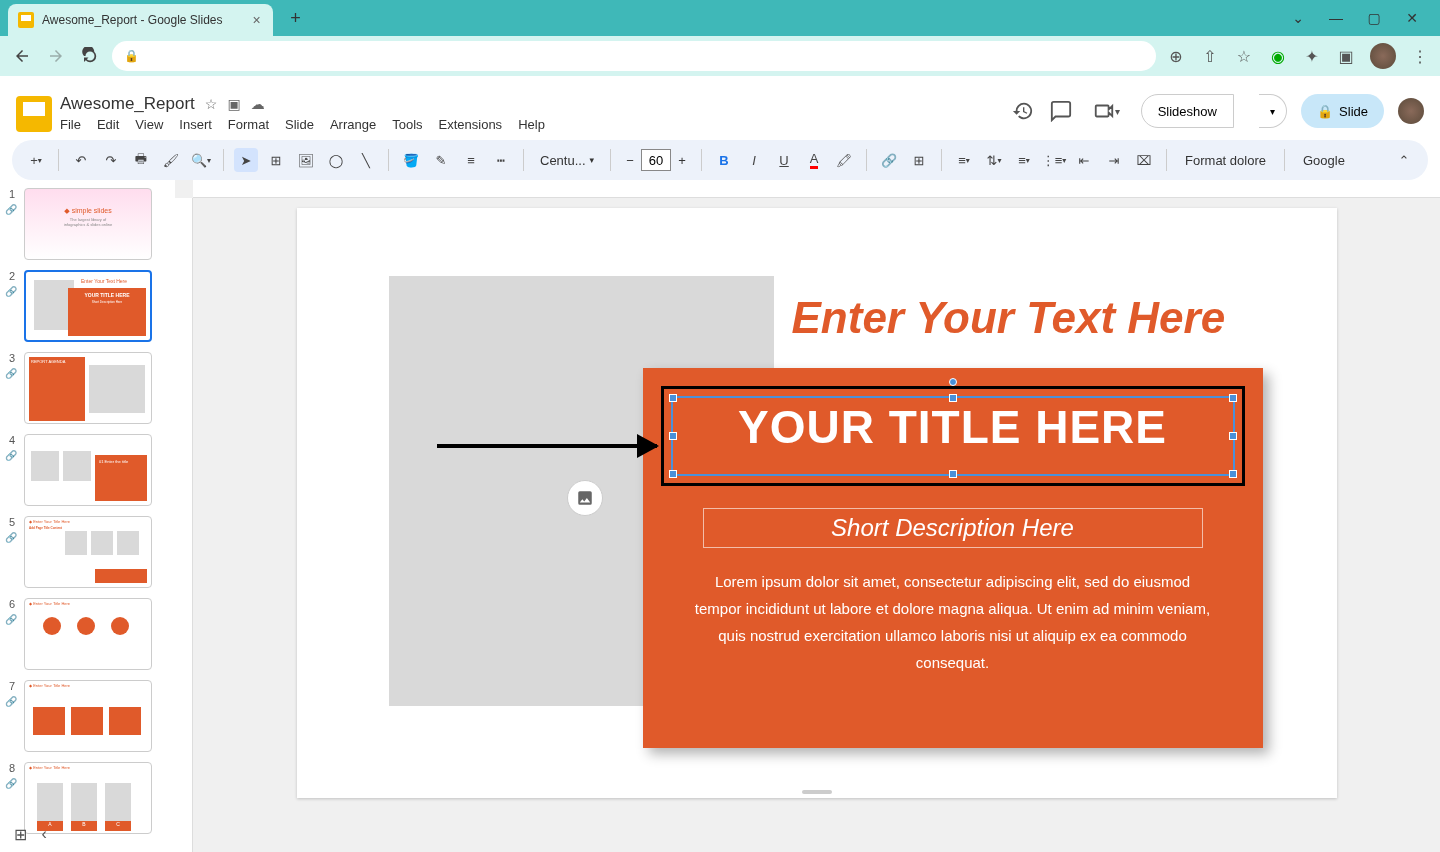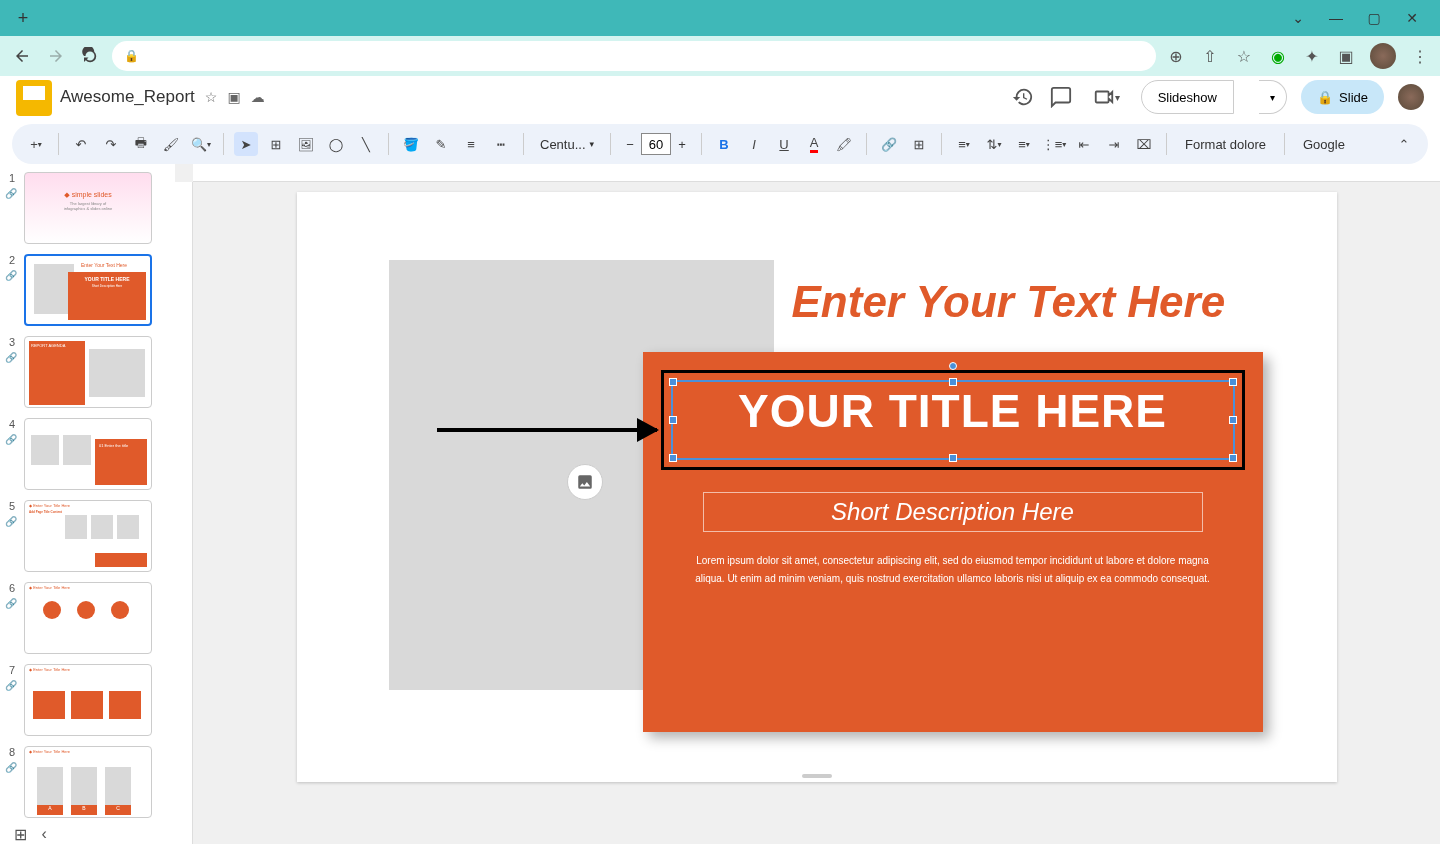--- a/index.html
+++ b/index.html
@@ -17,21 +17,21 @@
 
 .addr-bar { height: 40px; background: #d4f4f0; display: flex; align-items: center; padding: 0 10px; gap: 10px; }
 .nav-btn { width: 24px; height: 24px; display: flex; align-items: center; justify-content: center; color: #555; }
 .addr-input { flex: 1; height: 30px; background: #fff; border-radius: 15px; display: flex; align-items: center; padding: 0 12px; font-size: 13px; color: #333; gap: 8px; }
 .lock-icon { font-size: 12px; color: #555; }
 .addr-icons { display: flex; gap: 14px; color: #555; align-items: center; }
 .addr-icon { width: 20px; height: 20px; display: flex; align-items: center; justify-content: center; }
 .profile-pic { width: 26px; height: 26px; border-radius: 50%; background: radial-gradient(circle, #8a6a5a, #5a4a3a); }
 
 
-.app-header { padding: 2px 16px 0; display: flex; align-items: center; gap: 8px; }
+.app-header { padding: 18px 16px 0; display: flex; align-items: flex-start; gap: 8px; }
 .app-logo { width: 36px; height: 36px; background: #f5b800; border-radius: 4px; position: relative; margin-top: 2px; }
 .app-logo::after { content: ''; position: absolute; width: 22px; height: 14px; background: #fff; top: 6px; left: 7px; }
 .app-title-area { flex: 1; }
 .app-title-row { display: flex; align-items: center; gap: 10px; }
 .app-title { font-size: 17px; color: #333; }
 .title-icon { color: #666; font-size: 14px; }
 .menu-bar { display: flex; gap: 16px; font-size: 13px; color: #333; margin-top: 3px; }
 .menu-item { }
 .header-right { display: flex; align-items: center; gap: 14px; }
 .hdr-icon { width: 24px; height: 24px; display: flex; align-items: center; justify-content: center; color: #555; }
@@ -73,39 +73,44 @@
 .top-heading { position: absolute; left: 495px; top: 85px; font-size: 44px; font-weight: bold; font-style: italic; color: #e05a2a; font-family: 'Arial Black', sans-serif; }
 
 .orange-card { position: absolute; left: 346px; top: 160px; width: 620px; height: 380px; background: #e05a2a; box-shadow: 6px 6px 12px rgba(0,0,0,0.3); color: #fff; text-align: center; }
 .card-title-wrap { position: absolute; left: 18px; top: 18px; width: 584px; height: 100px; border: 3px solid #000; }
 .card-selection { position: absolute; left: 28px; top: 28px; width: 564px; height: 80px; border: 2px solid #4a90d9; }
 .sel-handle { position: absolute; width: 8px; height: 8px; background: #4a90d9; border: 1px solid #fff; }
 .sel-rotate { position: absolute; width: 8px; height: 8px; background: #4a90d9; border: 1px solid #fff; border-radius: 50%; left: 50%; top: -20px; transform: translateX(-50%); }
 .card-title { position: absolute; left: 30px; top: 32px; width: 560px; font-size: 46px; font-weight: 900; letter-spacing: 1px; }
 .card-subtitle-box { position: absolute; left: 60px; top: 140px; width: 500px; height: 40px; border: 1px solid rgba(255,255,255,0.6); display: flex; align-items: center; justify-content: center; }
 .card-subtitle { font-size: 24px; font-style: italic; }
-.card-body { position: absolute; left: 48px; top: 200px; width: 524px; font-size: 10px; line-height: 1.8; }
+.card-body { position: absolute; left: 48px; top: 200px; width: 524px; font-size: 15px; line-height: 1.8; }
 
 .arrow { position: absolute; left: 140px; top: 236px; width: 220px; height: 4px; background: #000; }
 .arrow::after { content: ''; position: absolute; right: -2px; top: -10px; border-left: 22px solid #000; border-top: 12px solid transparent; border-bottom: 12px solid transparent; }
 
 .slide-handle { position: absolute; bottom: 4px; left: 50%; transform: translateX(-50%); width: 30px; height: 4px; background: #ccc; border-radius: 2px; }
 
 
 .speaker-notes { position: absolute; bottom: 0; left: 175px; right: 0; height: 42px; background: #fff; border-top: 1px solid #ddd; display: flex; align-items: center; padding: 0 20px; color: #888; font-size: 13px; }
 
 
 .bottom-left { position: absolute; bottom: 8px; left: 14px; display: flex; gap: 14px; color: #555; }
 
 svg { display: block; }
 </style>
 </head>
 <body>
 
 <div class="browser-top">
+  <div class="tab">
+    <div class="tab-icon"></div>
+    <span>Awesome_Report - Google Slides</span>
+    <div class="tab-close">×</div>
+  </div>
   <div class="new-tab">+</div>
   <div class="win-controls">
     <div class="win-btn">⌄</div>
     <div class="win-btn">—</div>
     <div class="win-btn">▢</div>
     <div class="win-btn">✕</div>
   </div>
 </div>
 
 <div class="addr-bar">
@@ -140,20 +145,32 @@
 </div>
 
 <div class="app-header">
   <div class="app-logo"></div>
   <div class="app-title-area">
     <div class="app-title-row">
       <span class="app-title">Awesome_Report</span>
       <span class="title-icon">☆</span>
       <span class="title-icon">▣</span>
       <span class="title-icon">☁</span>
+    </div>
+    <div class="menu-bar">
+      <span class="menu-item">File</span>
+      <span class="menu-item">Edit</span>
+      <span class="menu-item">View</span>
+      <span class="menu-item">Insert</span>
+      <span class="menu-item">Format</span>
+      <span class="menu-item">Slide</span>
+      <span class="menu-item">Arrange</span>
+      <span class="menu-item">Tools</span>
+      <span class="menu-item">Extensions</span>
+      <span class="menu-item">Help</span>
     </div>
   </div>
   <div class="header-right">
     <div class="hdr-icon">
         <svg width="22" height="22" viewBox="0 0 24 24">
           <path d="M13 3a9 9 0 00-9 9H1l4 4 4-4H6a7 7 0 117 7 7 7 0 01-5-2l-1.4 1.4A9 9 0 1013 3zm-1 5v5l4 2 .7-1.2-3.2-1.6V8z" fill="#555"></path>
         </svg>
       </div>
     <div class="hdr-icon">
         <svg width="22" height="22" viewBox="0 0 24 24">

